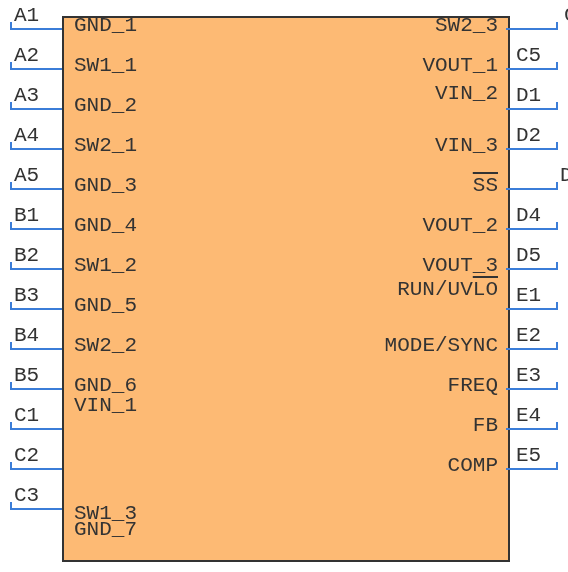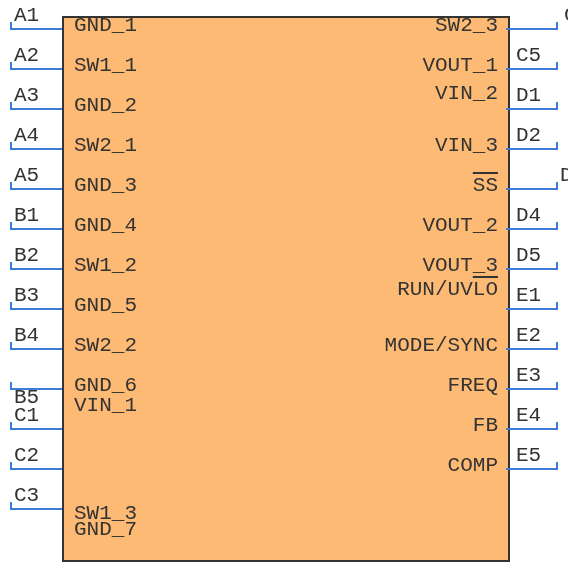--- a/index.html
+++ b/index.html
@@ -82,21 +82,21 @@
         <div class="tick"></div>
       </div>
       <div class="ext" style="left: 14px; top: 284px;">B3</div>
       <div class="lead left" style="left: 10px; top: 348px;">
         <div class="tick"></div>
       </div>
       <div class="ext" style="left: 14px; top: 324px;">B4</div>
       <div class="lead left" style="left: 10px; top: 388px;">
         <div class="tick"></div>
       </div>
-      <div class="ext" style="left: 14px; top: 364px; margin-top: 22px;">B5</div>
+      <div class="ext" style="left: 14px; top: 364px;">B5</div>
       <div class="lead left" style="left: 10px; top: 428px;">
         <div class="tick"></div>
       </div>
       <div class="ext" style="left: 14px; top: 404px;">C1</div>
       <div class="lead left" style="left: 10px; top: 468px;">
         <div class="tick"></div>
       </div>
       <div class="ext" style="left: 14px; top: 444px;">C2</div>
       <div class="lead left" style="left: 10px; top: 508px;">
         <div class="tick"></div>

